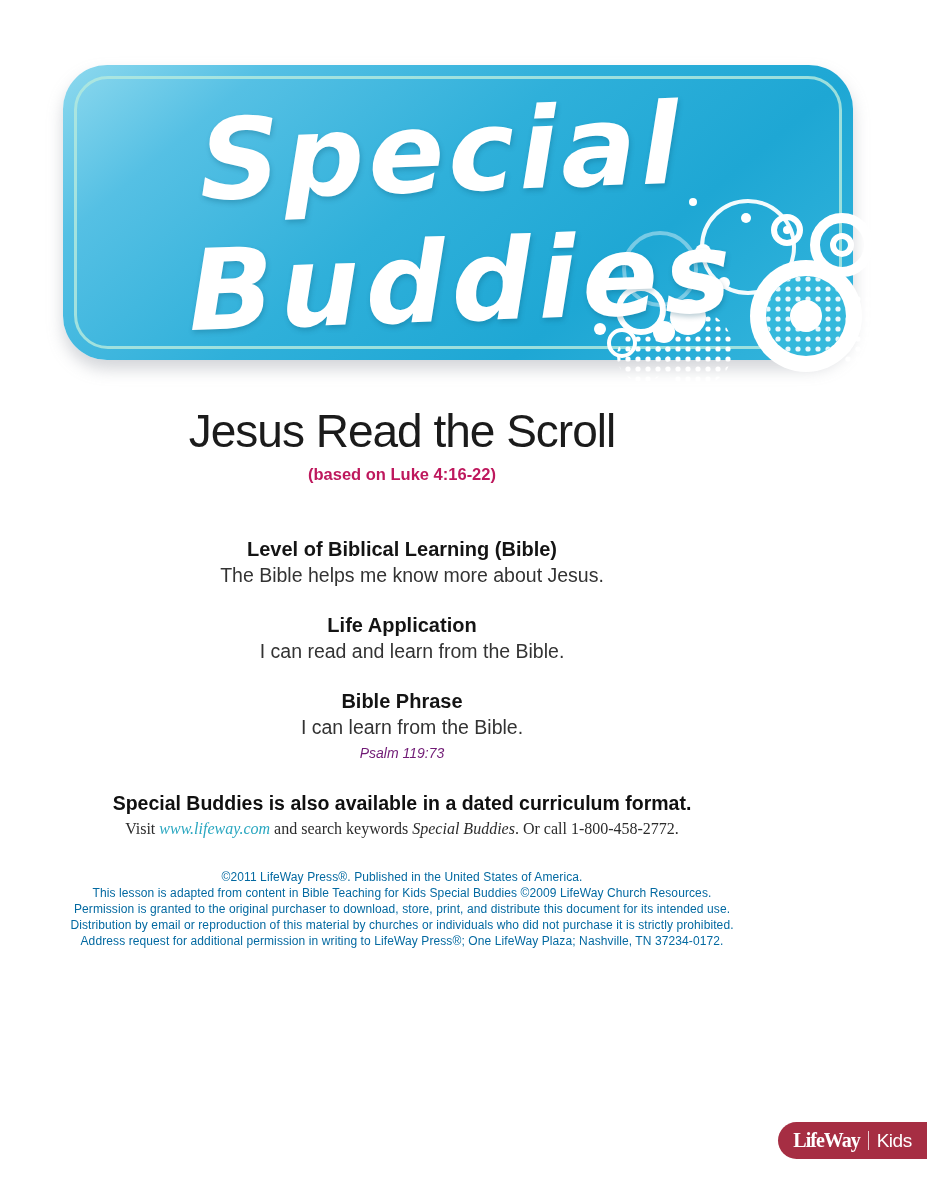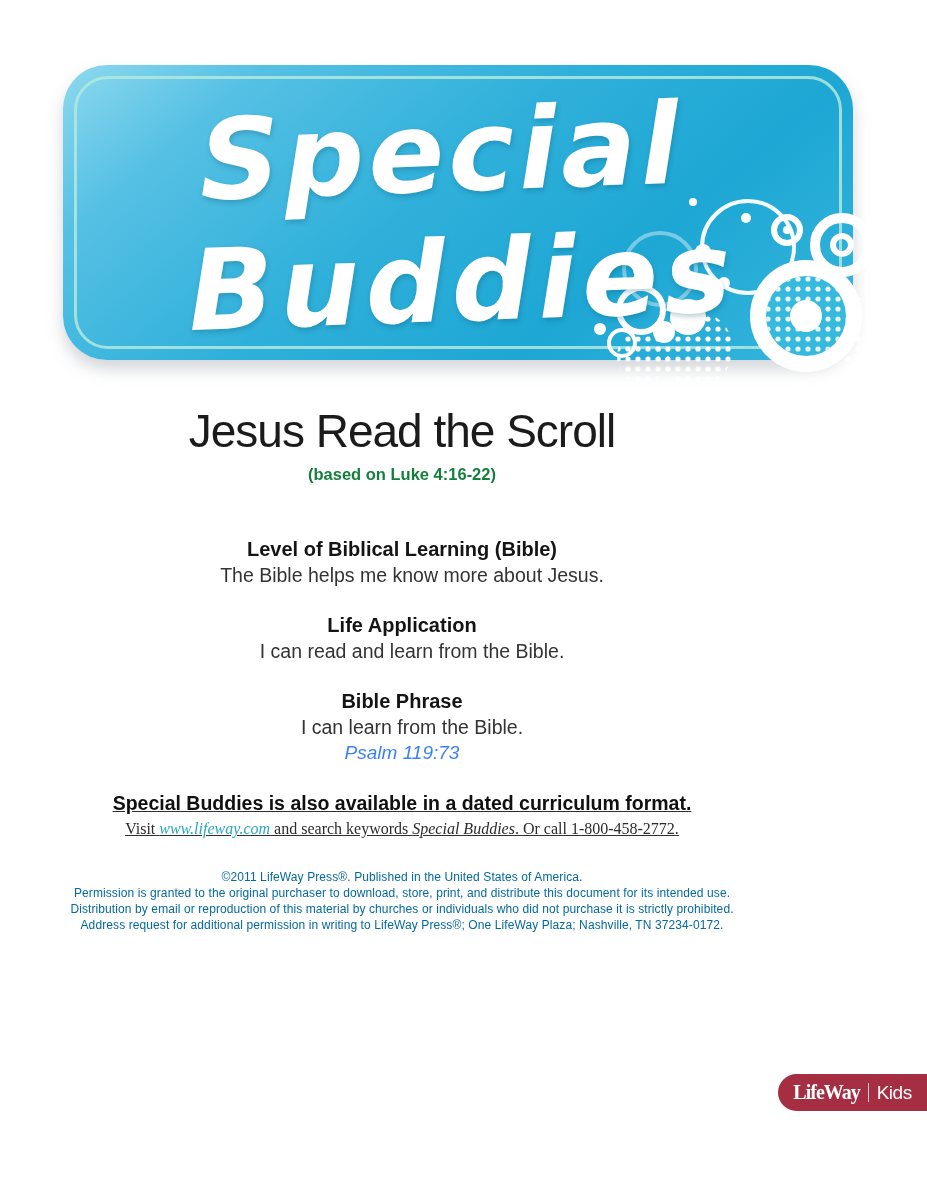--- a/index.html
+++ b/index.html
@@ -32,42 +32,42 @@
     text-shadow:1px 3px 5px rgba(0,70,100,0.25);
   }
   .banner-word1 { font-size:112px; line-height:146px; letter-spacing:4px; }
   .banner-word2 { font-size:112px; line-height:122px; letter-spacing:6px; margin-top:-4px; text-indent:34px; }
 
   
   .content { position:absolute; left:0; top:403px; width:804px; text-align:center; }
   .page-title {
     font-size:46px; font-weight:400; color:#1b1b1b; letter-spacing:-1px; line-height:56px;
   }
-  .page-subtitle { font-size:16.5px; font-weight:bold; color:#15803d; margin-top:6px; }
+  .page-subtitle { font-size:16.5px; font-weight:bold; color:#be185d; margin-top:6px; }
 
   .sections { margin-top:52px; }
   .section { margin-bottom:24px; }
   .section-heading { font-size:20px; font-weight:bold; color:#141414; line-height:26px; }
   .section-body { font-size:19.5px; color:#333; line-height:26px;padding-left:20px; }
-  .section-ref { font-size:19px; color:#3b82f6; font-style:italic; line-height:26px; }
+  .section-ref { font-size:14px; color:#701a75; font-style:italic; line-height:26px; }
 
-  .availability { margin-top:16px;text-decoration:underline; }
+  .availability { margin-top:16px; }
   .availability-headline { font-size:19.5px; font-weight:bold; color:#101010; line-height:26px; }
   .availability-detail {
     font-family:"Liberation Serif", serif; font-size:16px; color:#2c2c2c; line-height:25px;
   }
   .lifeway-link { color:#2aa7c0; font-style:italic; text-decoration:none; }
   .keywords-italic { font-style:italic; }
 
   .copyright { margin-top:28px; }
   .copyright-line { font-size:12px; color:#0369a1; line-height:16px; letter-spacing:0.1px; }
 
   
   .footer-badge {
-    position:absolute; right:0; top:1074px; width:149px; height:37px;
+    position:absolute; right:0; top:1122px; width:149px; height:37px;
     background:#a62e43; border-radius:19px 0 0 19px;
     display:flex; align-items:center; justify-content:center; gap:8px;
     color:#ffffff;
   }
   .badge-brand {
     font-family:"Liberation Serif", serif; font-weight:bold; font-size:20px;
     letter-spacing:-1px;
   }
   .badge-divider-line { width:1px; height:19px; background:rgba(255,255,255,0.75); }
   .badge-label { font-weight:normal; font-size:19px; letter-spacing:-0.5px; }
@@ -145,20 +145,21 @@
       </section>
     </div>
 
     <div class="availability">
       <div class="availability-headline">Special Buddies is also available in a dated curriculum format.</div>
       <div class="availability-detail"><span>Visit </span><a href="#" class="lifeway-link">www.lifeway.com</a><span> and search keywords </span><span class="keywords-italic">Special Buddies</span><span>. Or call 1-800-458-2772.</span></div>
     </div>
 
     <div class="copyright">
       <div class="copyright-line">©2011 LifeWay Press®. Published in the United States of America.</div>
+      <div class="copyright-line">This lesson is adapted from content in Bible Teaching for Kids Special Buddies ©2009 LifeWay Church Resources.</div>
       <div class="copyright-line">Permission is granted to the original purchaser to download, store, print, and distribute this document for its intended use.</div>
       <div class="copyright-line">Distribution by email or reproduction of this material by churches or individuals who did not purchase it is strictly prohibited.</div>
       <div class="copyright-line">Address request for additional permission in writing to LifeWay Press®; One LifeWay Plaza; Nashville, TN 37234-0172.</div>
     </div>
   </main>
 
   <div class="footer-badge">
     <span class="badge-brand">LifeWay</span>
     <span class="badge-divider-line"></span>
 

